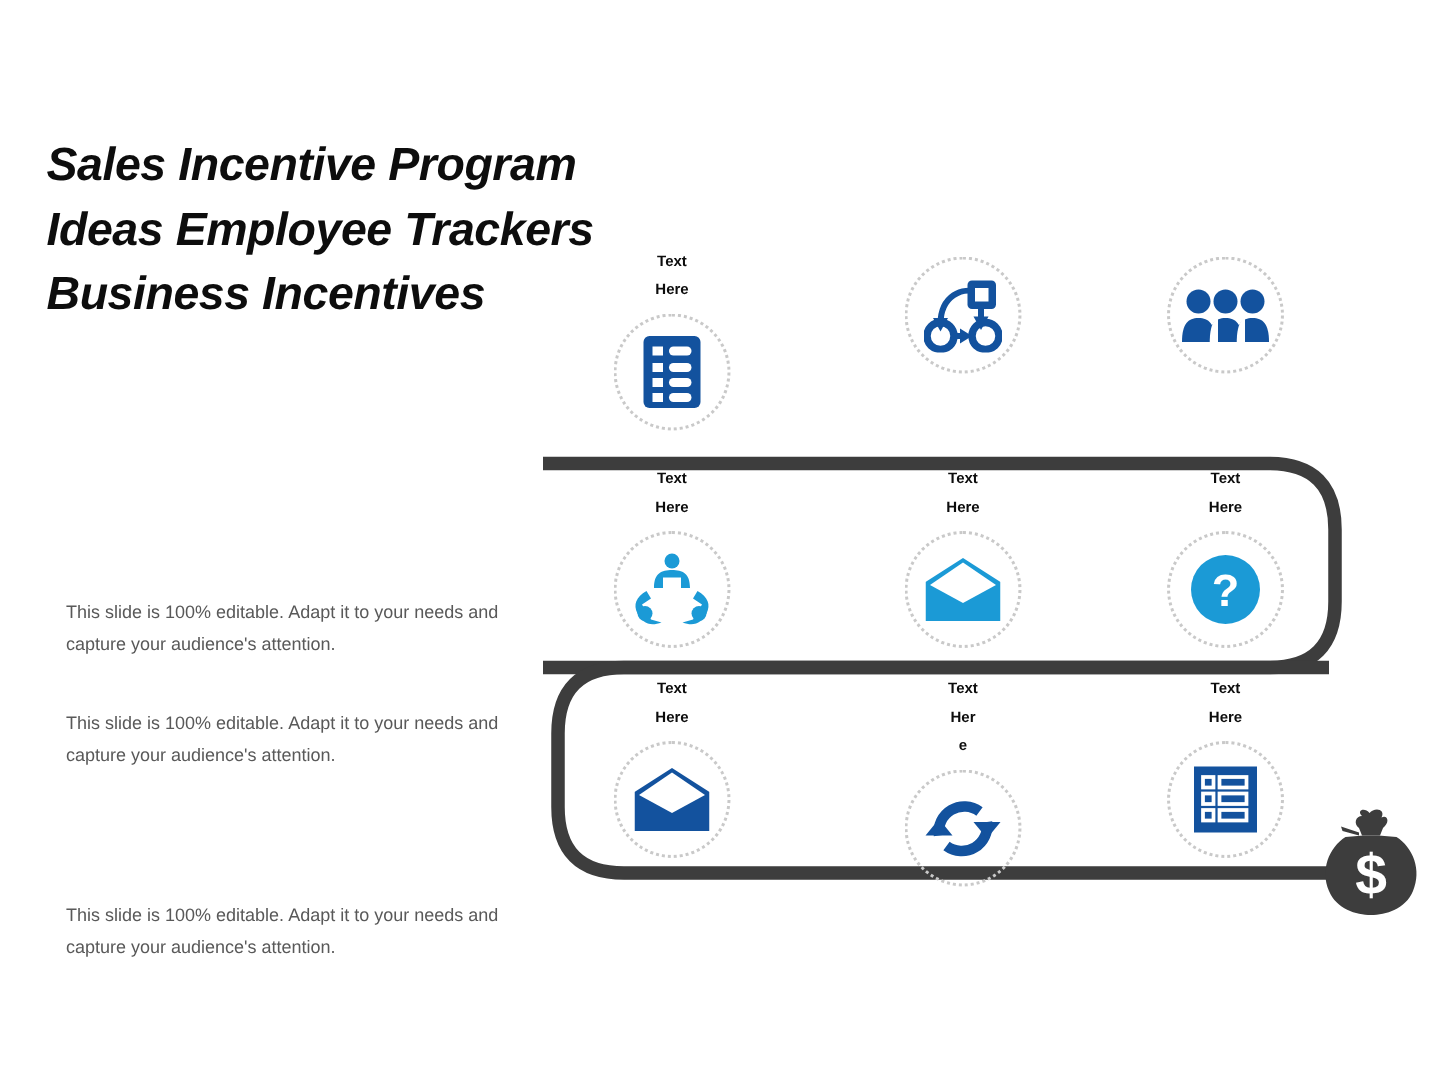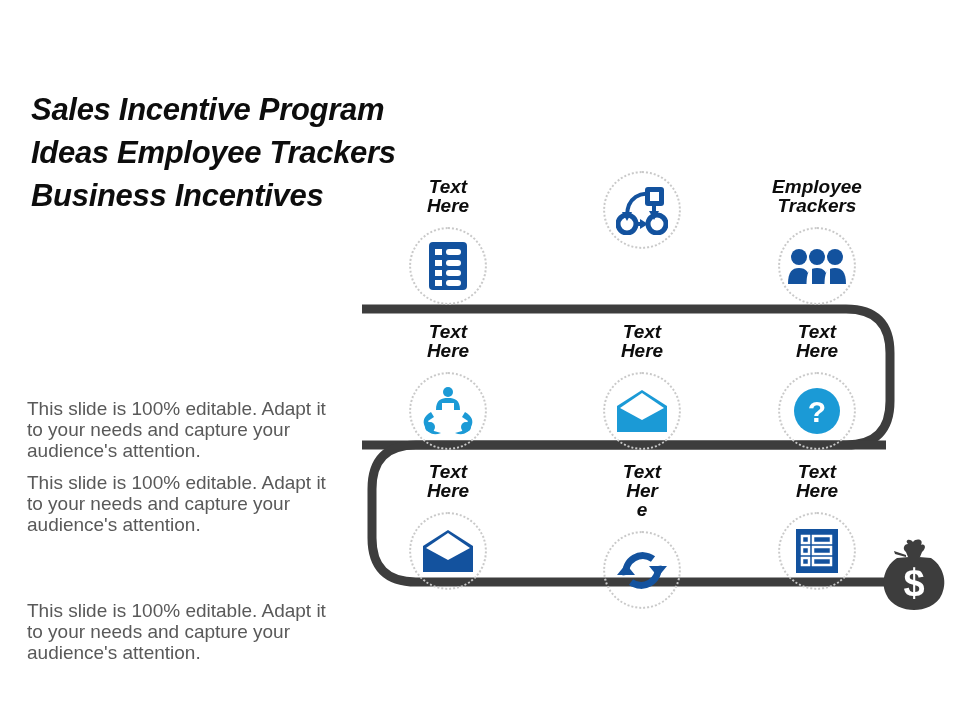--- a/index.html
+++ b/index.html
@@ -30,23 +30,23 @@
     line-height: 43px;
     font-weight: bold;
     font-style: italic;
     color: #0d0d0d;
     letter-spacing: -0.3px;
   }
 
   
   .body-note {
     position: absolute;
-    left: 27px;
+    left: 44px;
     width: 300px;
-    font-size: 19px;
+    font-size: 12px;
     line-height: 21px;
     color: #595959;
   }
   #note-1 { top: 398px; }
   #note-2 { top: 472px; }
   #note-3 { top: 600px; }
 
   
   #track {
     position: absolute;
@@ -57,28 +57,27 @@
     pointer-events: none;
   }
 
   
   .cell {
     position: absolute;
     width: 150px;
     text-align: center;
   }
   .cell-label {
-    font-size: 19px;
+    font-size: 10px;
     line-height: 19px;
     font-weight: bold;
-    font-style: italic;
     color: #0d0d0d;
     white-space: pre-line;
     width: 78px;
-    margin: 12px auto;
+    margin: 0 auto;
   }
   .cell-label.wide {
     width: 150px;
   }
   .icon-ring {
     margin: 6px auto 0 auto;
     width: 78px;
     height: 78px;
     border: 2px dotted #c9c9c9;
     border-radius: 50%;
@@ -157,22 +156,20 @@
         <polygon points="38,35 33,26 43,26" fill="#13529e"></polygon>
         <circle cx="11" cy="39" r="9" fill="none" stroke="#13529e" stroke-width="5"></circle>
         <circle cx="41" cy="39" r="9" fill="none" stroke="#13529e" stroke-width="5"></circle>
         <rect x="20" y="37" width="8" height="4" fill="#13529e"></rect>
         <polygon points="32,39 24,34 24,44" fill="#13529e"></polygon>
       </svg>
     </div>
   </div>
 
   <div class="cell r1 c3">
-    <div class="cell-label wide">Employee
-Trackers</div>
     <div class="icon-ring">
 
       <svg width="58" height="36" viewBox="0 0 58 36">
         <g fill="#13529e">
           <circle cx="11" cy="9" r="8"></circle>
           <path d="M 0 36 C 0 24 4 20 11 20 C 18 20 22 24 22 36 Z"></path>
           <circle cx="29" cy="9" r="8"></circle>
           <path d="M 18 36 C 18 24 22 20 29 20 C 36 20 40 24 40 36 Z"></path>
           <circle cx="47" cy="9" r="8"></circle>
           <path d="M 36 36 C 36 24 40 20 47 20 C 54 20 58 24 58 36 Z"></path>

